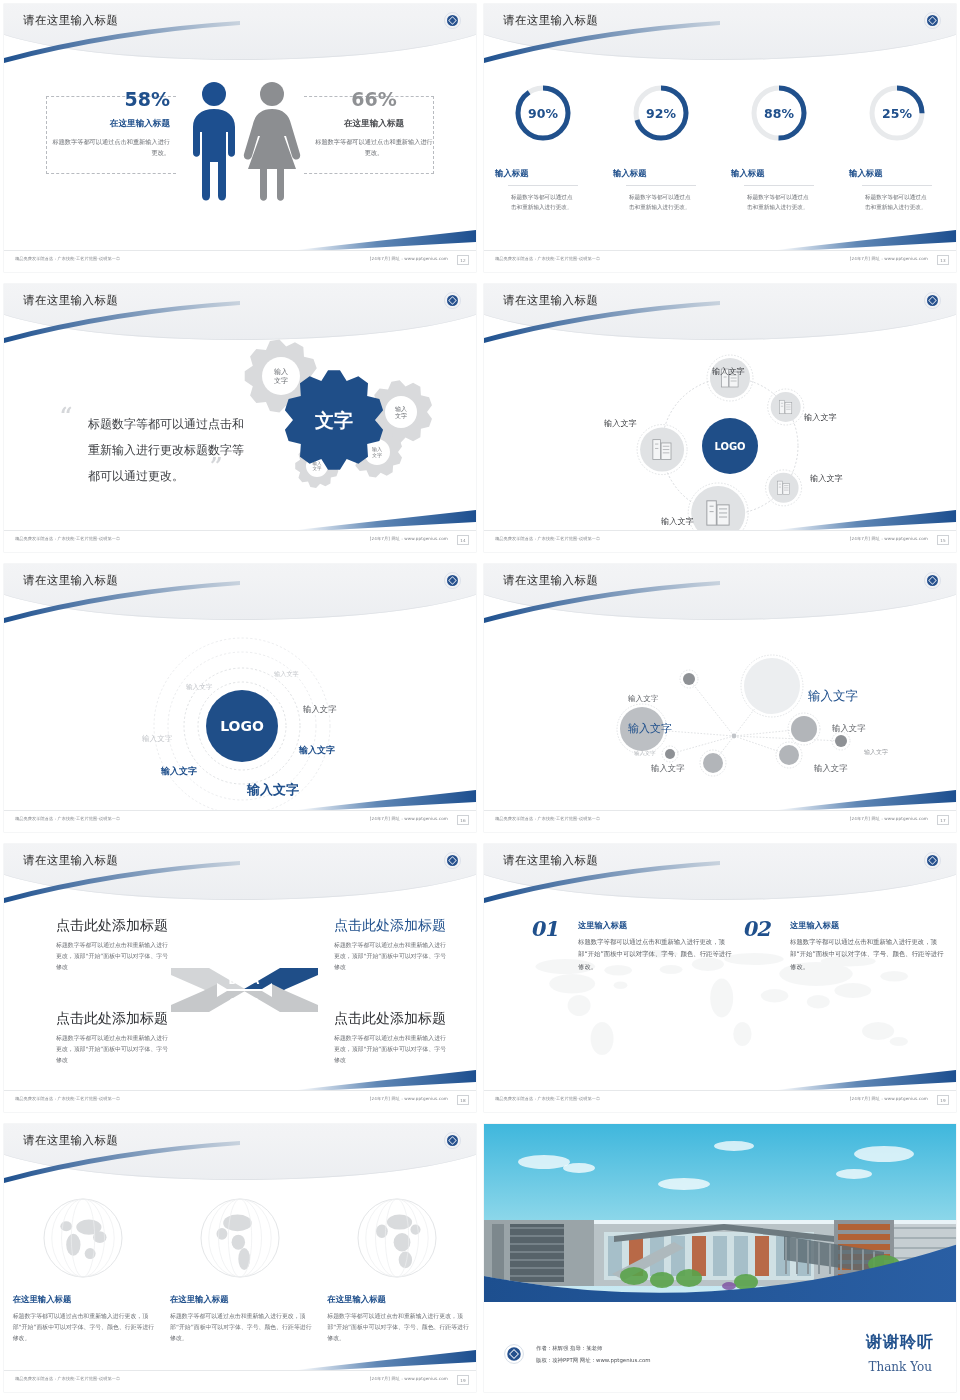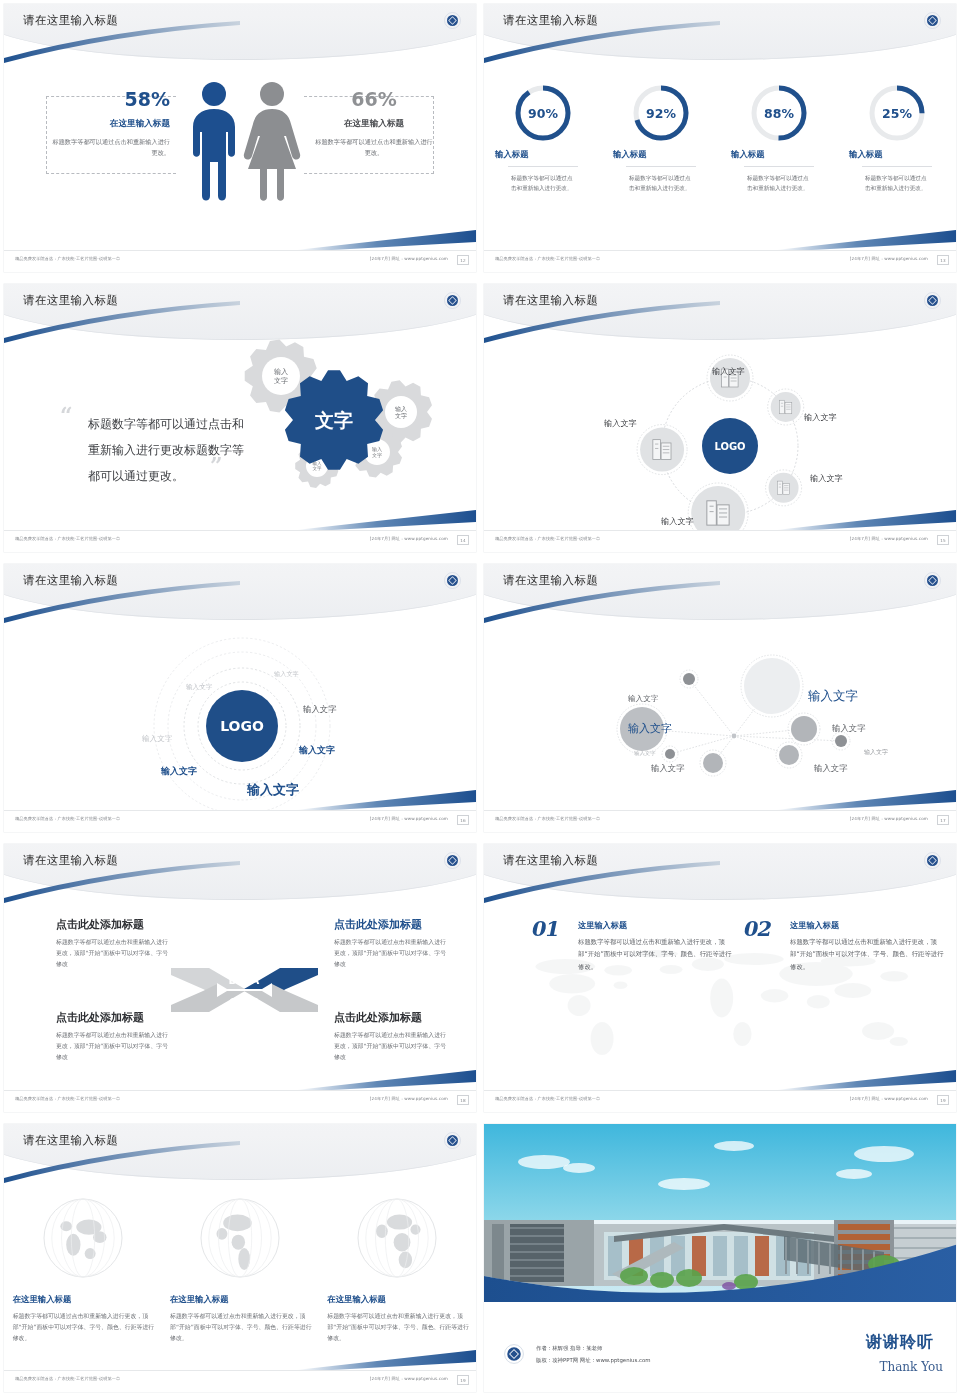--- a/index.html
+++ b/index.html
@@ -95,40 +95,40 @@
   .dash-box-r { position:absolute; right:42px; top:30px; width:130px; height:78px;
     border-right:0.7px dashed #b8bbc0; border-top:0.7px dashed #b8bbc0; border-bottom:0.7px dashed #b8bbc0; }
   .figs { position:absolute; left:172px; top:12px; width:136px; height:130px; }
   
   .don-row { position:absolute; left:0; top:78px; width:100%;
     display:flex; justify-content:space-around; }
   .don-cell { width:96px; }
   .don-ring { position:relative; width:62px; height:62px; margin:0 auto; }
   .don-val { position:absolute; inset:0; display:flex; align-items:center; justify-content:center;
     font-size:12.5px; font-weight:bold; color:#20508c; }
-  .don-lab { margin-top:5px; font-size:8.4px; font-weight:bold; color:#20508c; }
+  .don-lab { margin-top:24px; font-size:8.4px; font-weight:bold; color:#20508c; }
   .don-rule { width:70px; height:0; border-top:0.6px solid #dcdee2; margin:6px auto 0; }
   .don-txt { margin-top:6px; font-size:5.6px; color:#6a6d72; line-height:1.8; padding:0 16px; }
   
   .quote-block { position:absolute; left:56px; top:110px; width:190px; }
   .quote-mark { font-size:22px; color:#d5d7da; font-weight:bold; line-height:.7; font-family:"DejaVu Serif", serif; }
   .qm-open { position:absolute; left:0; top:14px; }
   .qm-close { position:absolute; left:150px; top:64px; }
   .quote-text { position:absolute; left:28px; top:18px; width:160px;
     font-size:12px; color:#3a3c40; line-height:2.15; }
   .gears { position:absolute; left:225px; top:50px; width:230px; height:180px; }
   
   .hub { position:absolute; left:0; top:62px; width:100%; height:200px; }
   .lbl { position:absolute; font-size:8.2px; color:#3c3e42; white-space:nowrap; }
   
   .conc { position:absolute; left:0; top:62px; width:100%; height:200px; }
   
   .net { position:absolute; left:0; top:62px; width:100%; height:200px; }
   
-  .q-title { font-size:11px; font-weight:bold; color:#2f3135; }
+  .q-title { font-size:14px; font-weight:normal; color:#2f3135; }
   .q-title.blue { color:#20508c; }
   .q-body { font-size:5.9px; color:#6a6d72; line-height:1.85; margin-top:5px; }
   .q-tl { position:absolute; left:52px; top:73px; width:115px; }
   .q-tr { position:absolute; left:330px; top:73px; width:115px; }
   .q-bl { position:absolute; left:52px; top:166px; width:115px; }
   .q-br { position:absolute; left:330px; top:166px; width:115px; }
   .xshape { position:absolute; left:163px; top:100px; width:155px; height:90px; }
   
   .map-bg { position:absolute; left:10px; top:100px; width:460px; height:150px; opacity:.5; }
   .numblk { position:absolute; width:205px; }
@@ -142,21 +142,21 @@
   .gl-icon { width:84px; height:84px; margin:0 auto; }
   .gl-t { margin-top:14px; font-size:8.4px; font-weight:bold; color:#20508c; padding-left:4px; }
   .gl-b { margin-top:6px; font-size:5.9px; color:#6a6d72; line-height:1.9; padding-left:4px; }
   
   .ty-photo { position:absolute; left:0; top:0; width:100%; height:182px; overflow:hidden; }
   .ty-bot { position:absolute; left:0; bottom:0; width:100%; height:90px; background:#fff; }
   .ty-credit { position:absolute; left:52px; bottom:26px; font-size:5.4px; color:#4d5055; line-height:2.1; }
   .ty-logo { position:absolute; left:20px; bottom:28px; width:20px; height:20px; }
   .ty-cn { position:absolute; right:22px; bottom:39px; font-size:16px; font-weight:bold;
     color:#20508c; letter-spacing:1px; }
-  .ty-en { position:absolute; right:13px; bottom:18px; font-size:12px; color:#3a5d8f;
+  .ty-en { position:absolute; right:24px; bottom:18px; font-size:12px; color:#3a5d8f;
     font-family:"DejaVu Serif", serif; }
 </style>
 </head>
 <body>
 
 <div class="grid">
 
   <div class="slide">
    <div class="slide-inner">
     <div class="hdr">

